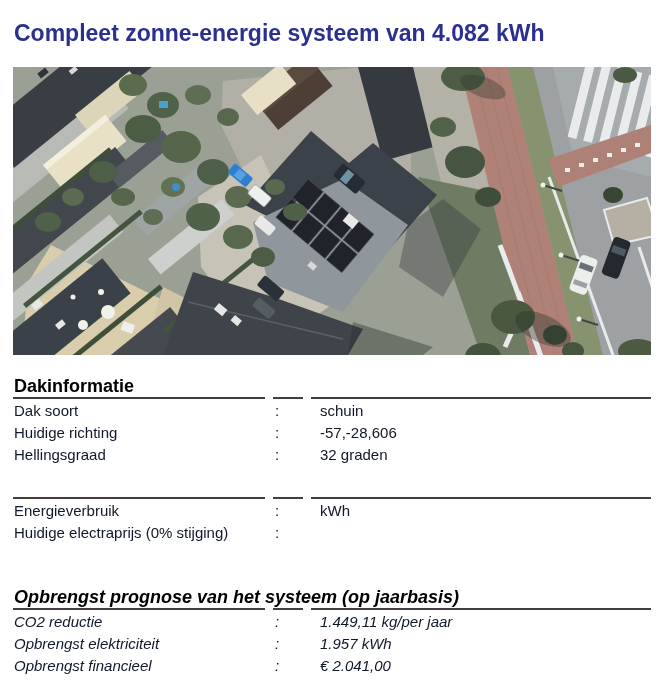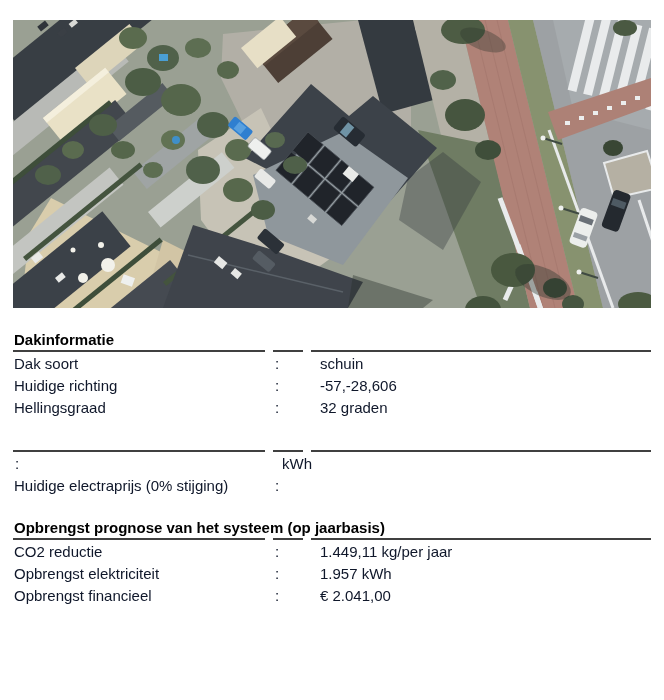--- a/index.html
+++ b/index.html
@@ -27,24 +27,24 @@
     height: 288px;
     overflow: hidden;
     background: #9aa093;
   }
   .photo svg { display: block; filter: blur(0.4px); }
 
   .content { margin: 0 13px; }
 
   .section { margin-top: 23px; }
   .section.s2 { margin-top: 32px; }
-  .section.s3 { margin-top: 23px; }
+  .section.s3 { margin-top: 46px; font-style: italic; }
 
   .sec-header {
-    font-size: 15px;
+    font-size: 18px;
     line-height: 17px;
     font-weight: bold;
     color: #000000;
     padding-bottom: 2px;
     padding-left: 1px;
     white-space: nowrap;
   }
 
   .rule-row, .row {
     display: grid;
@@ -56,20 +56,21 @@
   .row { height: 22px; align-items: center; font-size: 15px; color: #0f172a; }
   .row .label { padding-left: 1px; white-space: nowrap; overflow: hidden; }
   .row .sep   { padding-left: 2px; }
   .row .value { padding-left: 9px; white-space: nowrap; }
 </style>
 </head>
 <body>
 
 <div class="page">
 
+  <h1 class="title">Compleet zonne-energie systeem van 4.082 kWh</h1>
 
   <div class="photo">
     <svg viewBox="0 0 638 288" width="638" height="288" preserveAspectRatio="none">
 
       <rect width="638" height="288" fill="#9aa093"></rect>
 
       <polygon points="210,14 350,0 398,28 398,108 248,140 208,58" fill="#b2afa6"></polygon>
       <polygon points="185,130 248,88 318,238 252,286 188,200" fill="#c7c3b6"></polygon>
 
       <polygon points="38,178 152,234 122,288 8,288 16,214" fill="#d9cdac"></polygon>
@@ -353,20 +354,21 @@
       </div>
     </div>
 
     <div class="section s2">
       <div class="rule-row">
         <div class="rule-seg"></div>
           <div class="rule-seg"></div>
           <div class="rule-seg"></div>
       </div>
       <div class="row">
+        <div class="label">Energieverbruik</div>
         <div class="sep">:</div>
         <div class="value">kWh</div>
       </div>
       <div class="row">
         <div class="label">Huidige electraprijs (0% stijging)</div>
         <div class="sep">:</div>
       </div>
     </div>
 
     <div class="section s3">

